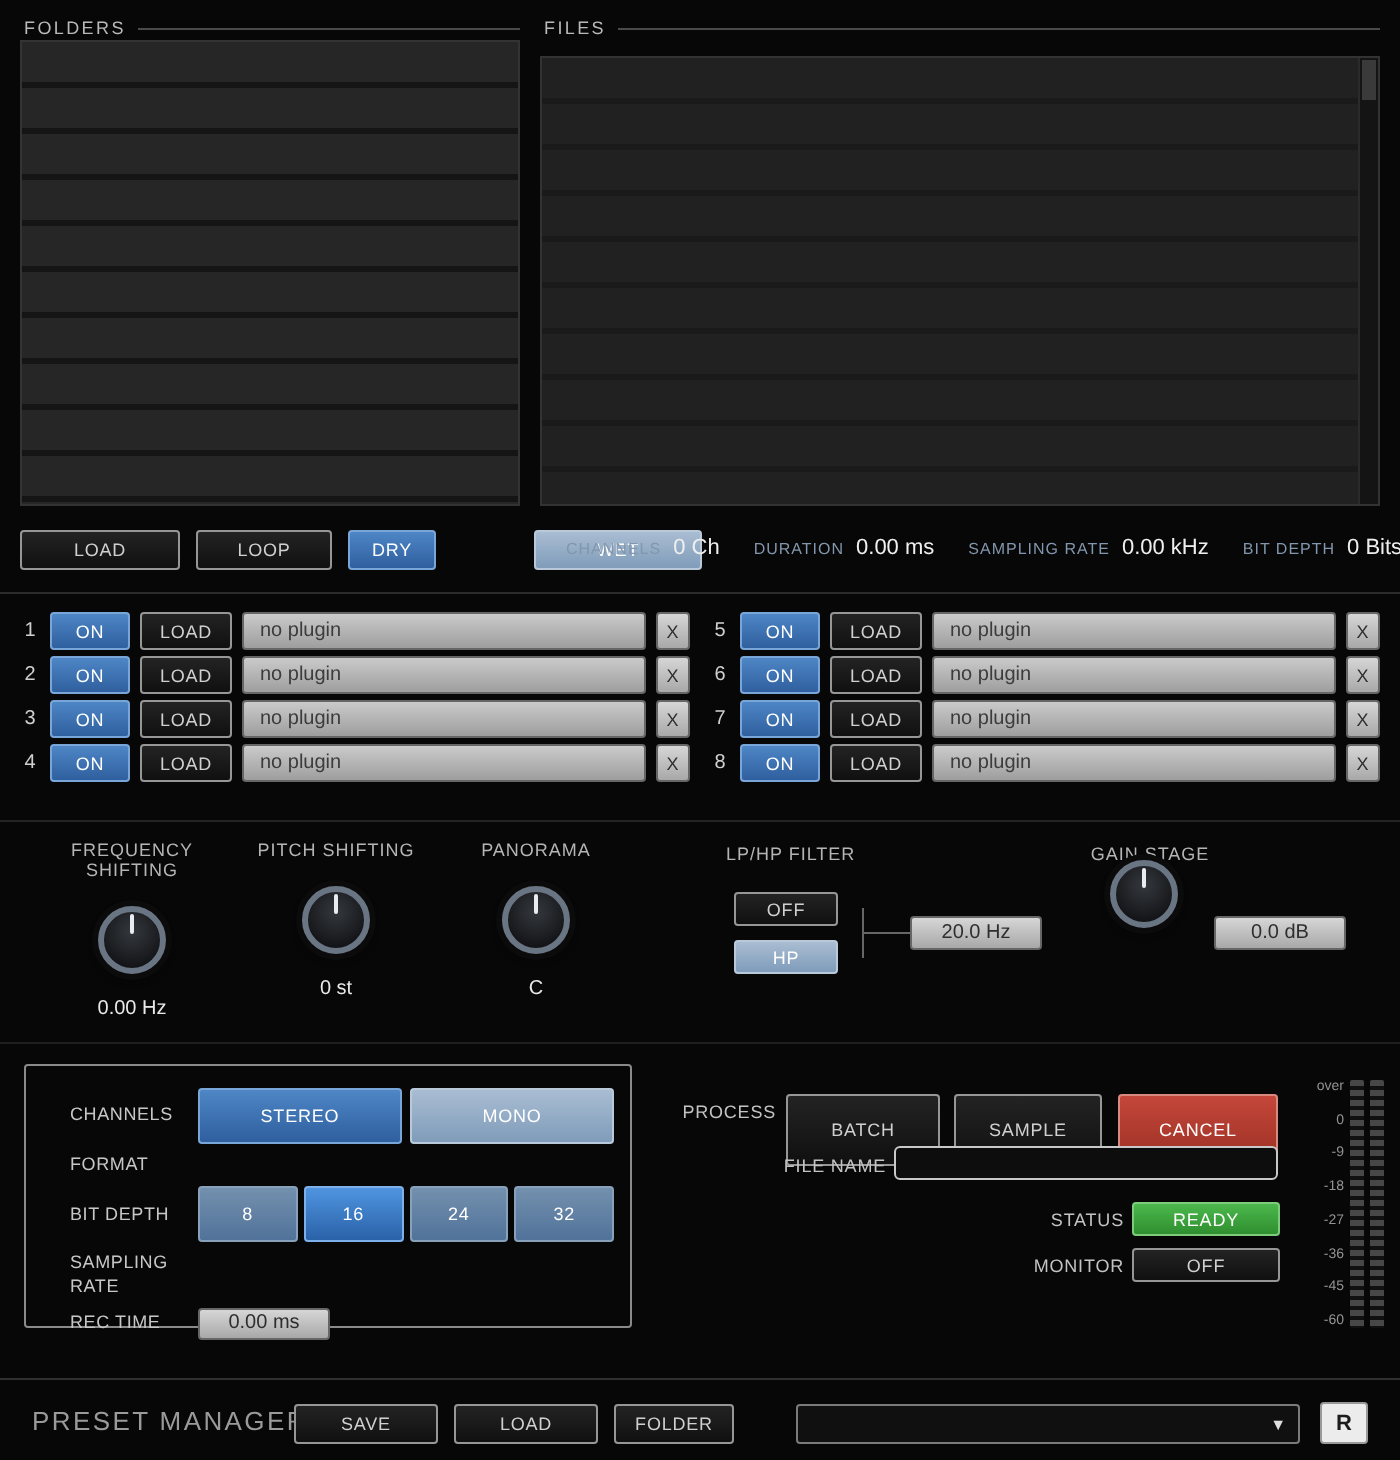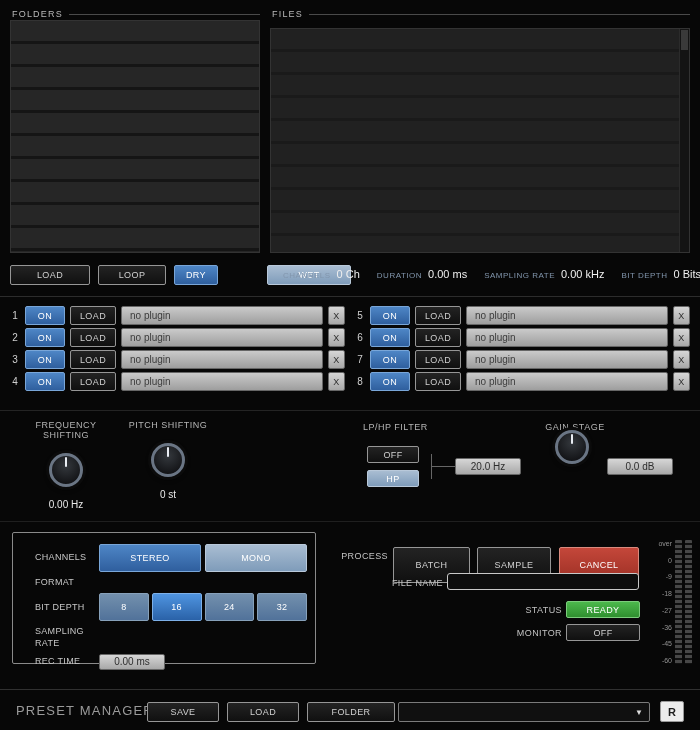--- a/index.html
+++ b/index.html
@@ -212,20 +212,25 @@
   <div class="fx-group" style="left:14px; width:104px;">
     <div class="fx-label">FREQUENCY SHIFTING</div>
     <div class="knob"></div>
     <div class="fx-value">0.00 Hz</div>
   </div>
   <div class="fx-group" style="left:120px; width:96px;">
     <div class="fx-label">PITCH SHIFTING</div>
     <div class="knob"></div>
     <div class="fx-value">0 st</div>
   </div>
+  <div class="fx-group" style="left:220px; width:96px;">
+    <div class="fx-label">PANORAMA</div>
+    <div class="knob"></div>
+    <div class="fx-value">C</div>
+  </div>
 
   <div class="fx-label" style="position:absolute; left:363px; top:422px;">LP/HP FILTER</div>
   <button class="btn btn-dark abs-btn" style="left:367px; top:446px; width:52px; height:17px;">OFF</button>
   <button class="btn btn-steel abs-btn" style="left:367px; top:470px; width:52px; height:17px;">HP</button>
   <div class="conn" style="left:431px; top:454px; width:1px; height:25px;"></div>
   <div class="conn" style="left:431px; top:466px; width:24px; height:1px;"></div>
   <div class="value-box field-light" style="left:455px; top:458px;">20.0 Hz</div>
 
   <div class="fx-label" style="position:absolute; left:538px; top:422px; width:74px; text-align:center;">GAIN STAGE</div>
   <div class="knob" style="position:absolute; left:555px; top:430px; margin:0;"></div>
@@ -292,21 +297,21 @@
     <div class="meter-bar"></div>
     <div class="meter-bar"></div>
   </div>
 
   <div class="divider" style="top:689px; background:#303030;"></div>
 
   <div class="preset-bar">
     <div class="preset-title">PRESET MANAGER</div>
     <button class="btn btn-dark" style="left:147px; width:72px;">SAVE</button>
     <button class="btn btn-dark" style="left:227px; width:72px;">LOAD</button>
-    <button class="btn btn-dark" style="left:307px; width:88px;">FOLDER</button>
+    <button class="btn btn-dark" style="left:307px; width:60px;">FOLDER</button>
     <div class="preset-dropdown">
       <span></span>
       <span class="dropdown-arrow">▼</span>
     </div>
     <div class="r-btn">R</div>
   </div>
 
 </div>
 
 </body></html>

